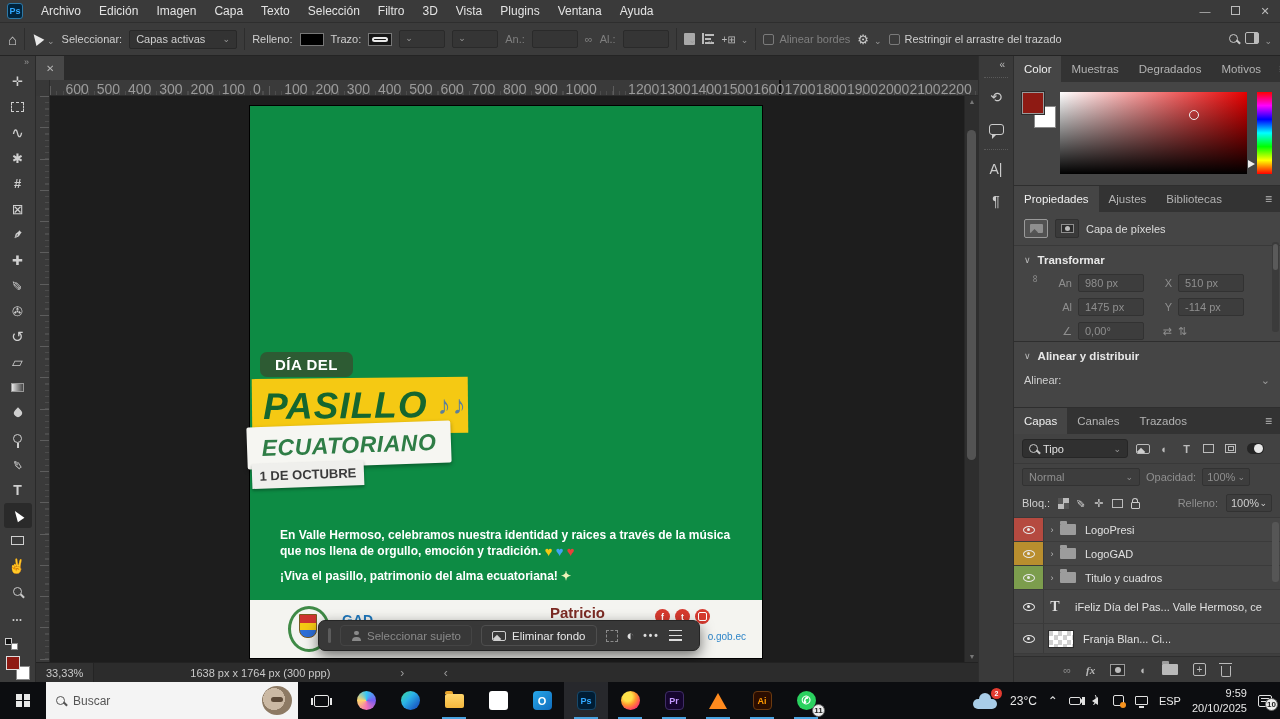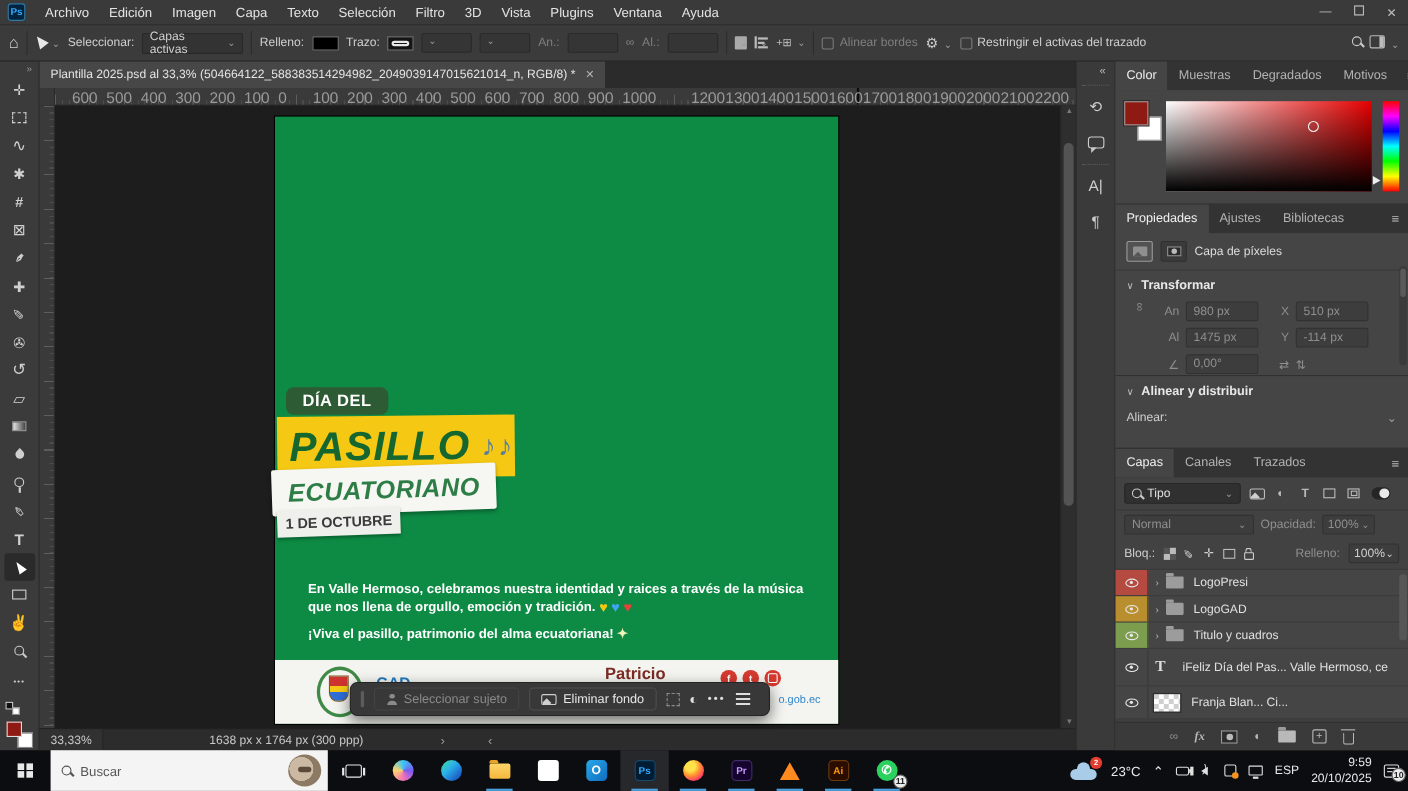--- a/index.html
+++ b/index.html
@@ -300,21 +300,21 @@
     <span><i class="ic-restore"></i></span>
     <span>✕</span>
   </div>
 </div>
 
 <div id="optionsbar">
   <span class="ic-home">⌂</span>
   <div class="obdiv"></div>
   <span class="drop"><i class="ic-cursor"></i></span>
   <span>Seleccionar:</span>
-  <div class="ob-box drop" style="width:92px">
+  <div class="ob-box drop" style="width:108px">
       <span>Capas activas</span>
       <span style="flex:1"></span>
     </div>
   <div class="obdiv"></div>
   <span>Relleno:</span>
   <span class="sw-fill"></span>
   <span>Trazo:</span>
   <span class="sw-stroke"></span>
   <div class="ob-field drop"></div>
   <div class="ob-field drop" style="background:linear-gradient(#353535,#353535),linear-gradient(#888,#888) 6px 8px/24px 2px no-repeat;background-blend-mode:normal"></div>
@@ -328,21 +328,21 @@
   <span class="ic-alignbars drop"></span>
   <span class="drop" style="font-size:10px;color:#bbb">+⊞</span>
   <div class="obdiv"></div>
   <span class="flex dim">
       <i class="cb"></i>
       <span>Alinear bordes</span>
     </span>
   <span class="ic-gear drop">⚙</span>
   <span class="flex">
       <i class="cb"></i>
-      <span>Restringir el activas del trazado</span>
+      <span>Restringir el arrastre del trazado</span>
     </span>
   <span style="margin-left:auto"></span>
   <span><i class="ic-mag"></i></span>
   <span class="drop"><i class="ic-wksp"></i></span>
 </div>
 
 <div id="workspace">
 
   <div id="toolstrip" style="border-right:1px solid #2a2a2a">
     <span class="chev">»</span>
@@ -418,21 +418,20 @@
       </div>
     <div id="fgbg">
       <span class="fg"></span>
       <span class="bg"></span>
     </div>
   </div>
 
   <div id="docarea">
     <div id="tabbar">
       <div id="doctab">
-        <span>Plantilla 2025.psd al 33,3% (504664122_588383514294982_2049039147015621014_n, RGB/8) *</span>
         <span class="x">✕</span>
       </div>
     </div>
     <div id="hruler">
       <div id="rcorner"></div>
       <div id="hruler-labels">
           <span id="rmarker"></span>
           <span class="rlab" style="left: 12.44px;">600</span>
           <span class="rlab" style="left: 43.7px;">500</span>
           <span class="rlab" style="left: 74.96px;">400</span>

